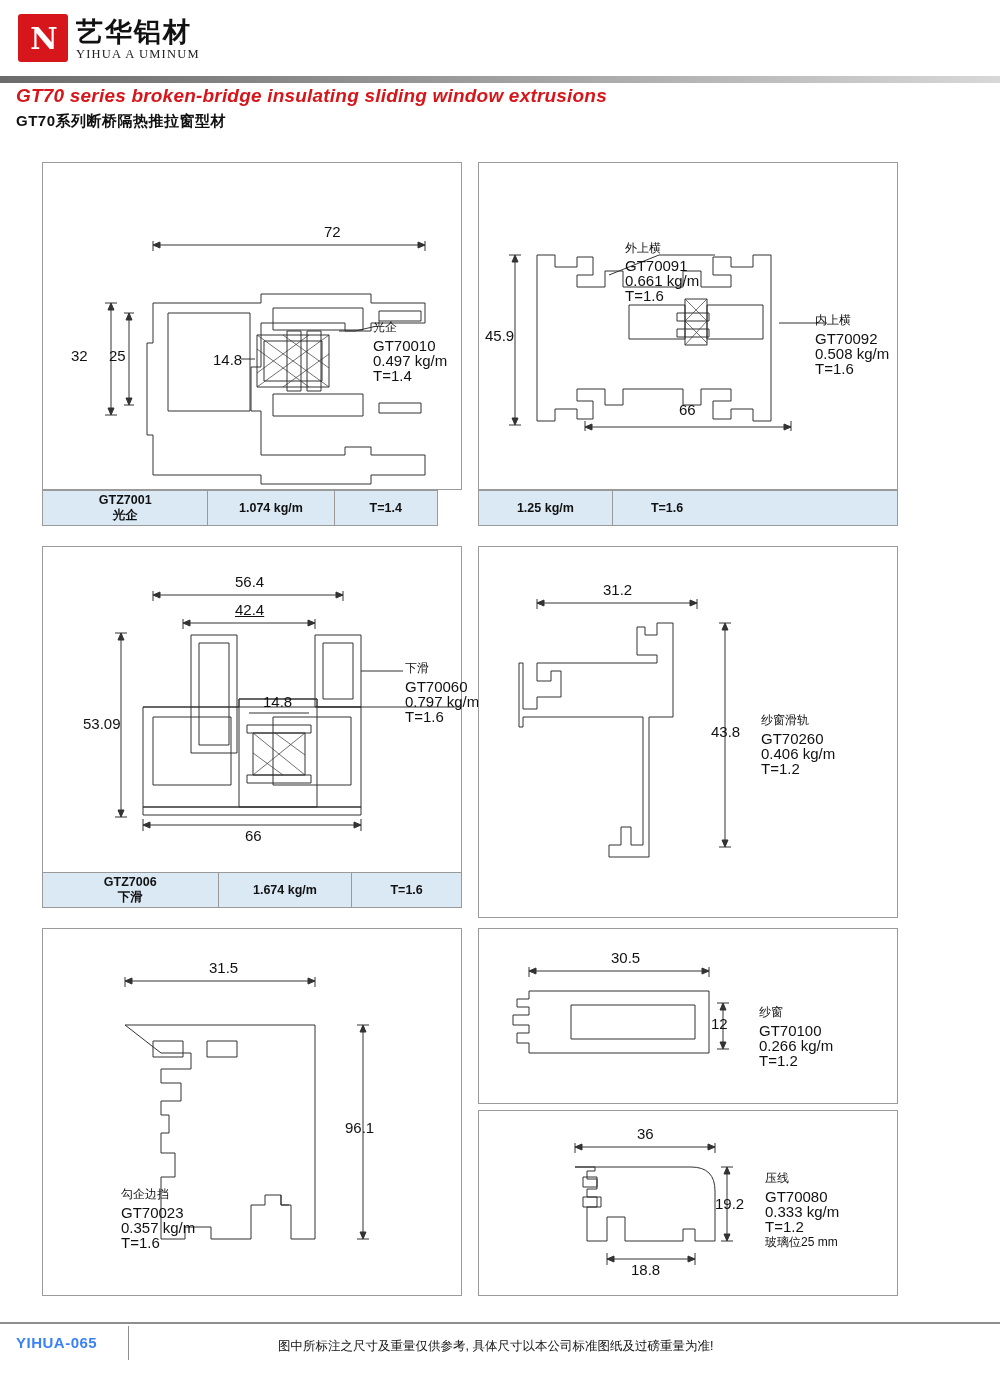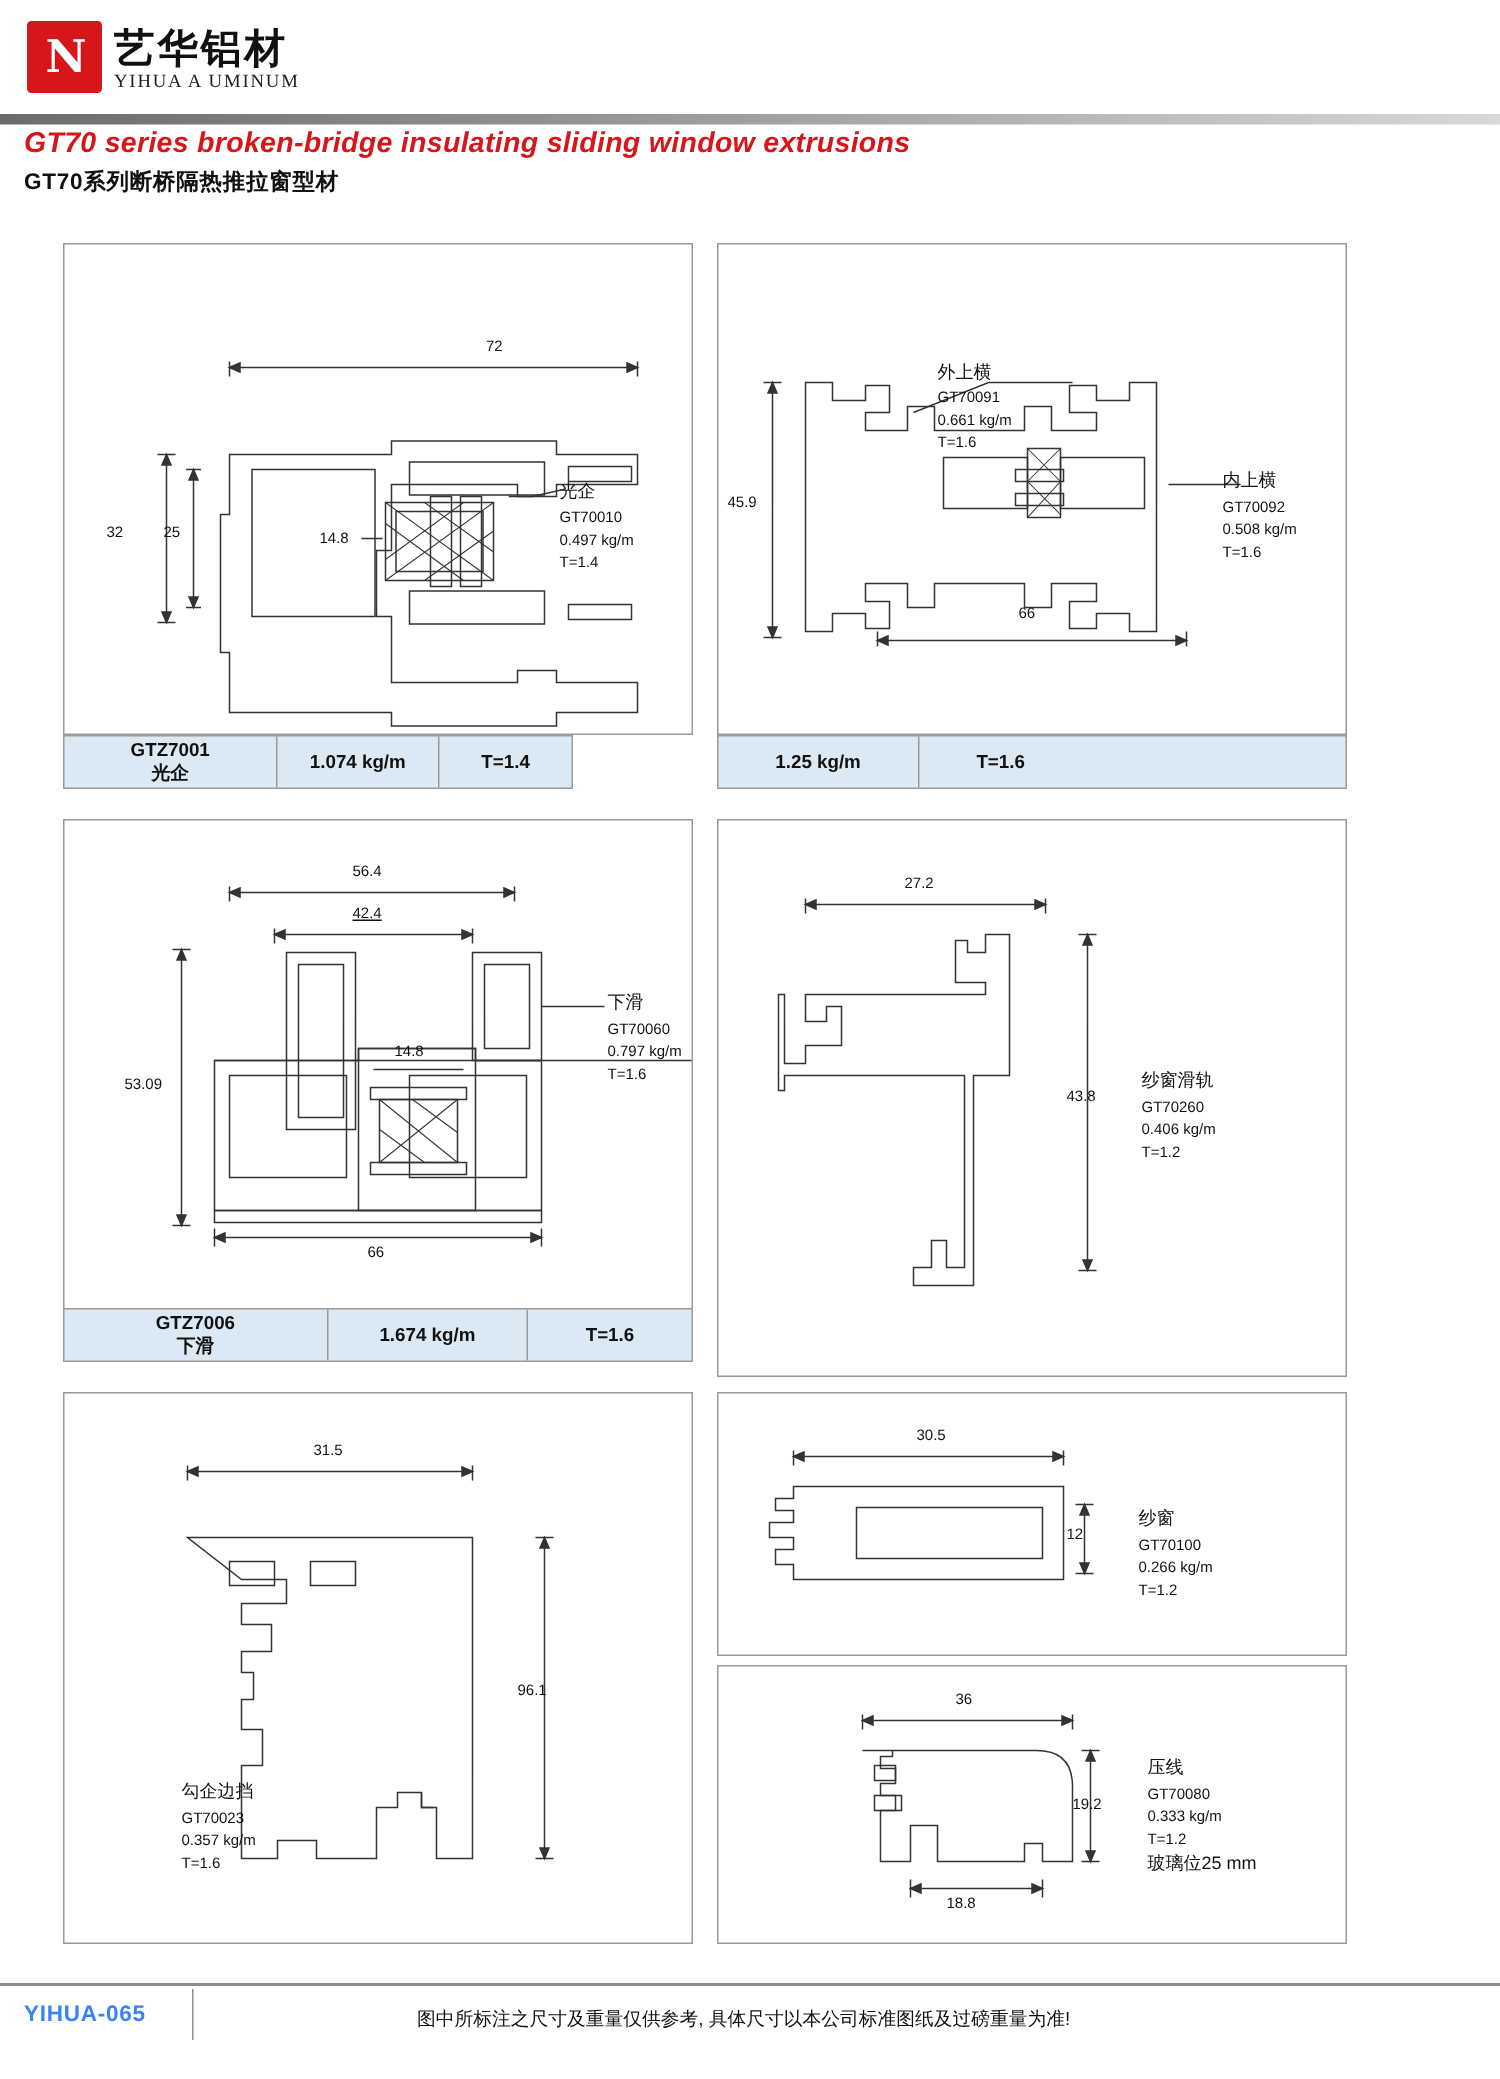--- a/index.html
+++ b/index.html
@@ -44,21 +44,21 @@
     font-size:15px;font-weight:bold;color:#111;letter-spacing:.5px;
   }
 
   
   .panel{
     position:absolute;border:1px solid #9a9a9a;background:#fff;box-sizing:border-box;
   }
   .panel .drawing{position:absolute;left:0;top:0;right:0;bottom:0;}
   svg{display:block;}
   .lbl{
-    position:absolute;font-size:10px;line-height:14.5px;color:#111;white-space:pre;
+    position:absolute;font-size:15px;line-height:14.5px;color:#111;white-space:pre;
   }
   .lbl-cn{font-size:12px;}
 
   
   .specbar{
     position:absolute;height:36px;border:1px solid #9a9a9a;box-sizing:border-box;
     background:#dbe9f5;display:flex;align-items:stretch;
   }
   .specbar .cell{
     display:flex;flex-direction:column;align-items:center;justify-content:center;
@@ -135,21 +135,21 @@
   <div class="lbl" style="left:66px;top:186px;">25</div>
   <div class="lbl" style="left:170px;top:190px;">14.8</div>
   <div class="lbl lbl-cn" style="left:330px;top:157px;">光企</div>
   <div class="lbl" style="left:330px;top:176px;">GT70010</div>
   <div class="lbl" style="left:330px;top:191px;">0.497 kg/m</div>
   <div class="lbl" style="left:330px;top:206px;">T=1.4</div>
   <svg style="position:absolute;left:296px;top:160px;" width="40" height="10">
     <path d="M0 8 L16 8 L38 3" stroke="#333" fill="none" stroke-width="1"></path>
   </svg>
 </div>
-<div class="specbar" style="left:42px;top:490px;width:340px;">
+<div class="specbar" style="left:42px;top:490px;width:396px;">
   <div class="cell c1">
     <span>GTZ7001</span>
     <span>光企</span>
   </div>
   <div class="cell c2">1.074 kg/m</div>
   <div class="cell c3">T=1.4</div>
 </div>
 
 <div class="panel" style="left:478px;top:162px;width:420px;height:328px;">
   <svg class="drawing" width="418" height="326" viewBox="0 0 418 326">
@@ -266,21 +266,21 @@
       <path d="M58 56 l7 -3 v6 z" fill="#333"></path>
         <path d="M218 56 l-7 -3 v6 z" fill="#333"></path>
 
       <path d="M246 76 L246 300 M240 76 h12 M240 300 h12"></path>
       <path d="M246 76 l-3 7 h6 z" fill="#333"></path>
         <path d="M246 300 l-3 -7 h6 z" fill="#333"></path>
 
       <path d="M178 76 v12 h-12 v-8 h-8 v28 h20 v8 h-120 v18 h14 v-10 h10 v26 h-24 v12 h-14 v-46 h-4 v64 h4 v-10 h120 v128 h-12 v-18 h-10 v18 h-12 v12 h40 v-140 h24 v-94 z"></path>
     </g>
   </svg>
-  <div class="lbl" style="left:124px;top:36px;">27.2</div>
+  <div class="lbl" style="left:124px;top:36px;">31.2</div>
   <div class="lbl" style="left:232px;top:178px;">43.8</div>
   <div class="lbl lbl-cn" style="left:282px;top:166px;">纱窗滑轨</div>
   <div class="lbl" style="left:282px;top:185px;">GT70260</div>
   <div class="lbl" style="left:282px;top:200px;">0.406 kg/m</div>
   <div class="lbl" style="left:282px;top:215px;">T=1.2</div>
 </div>
 
 <div class="panel" style="left:42px;top:928px;width:420px;height:368px;">
   <svg class="drawing" width="418" height="366" viewBox="0 0 418 366">
     <g stroke="#333" fill="none" stroke-width="1">

